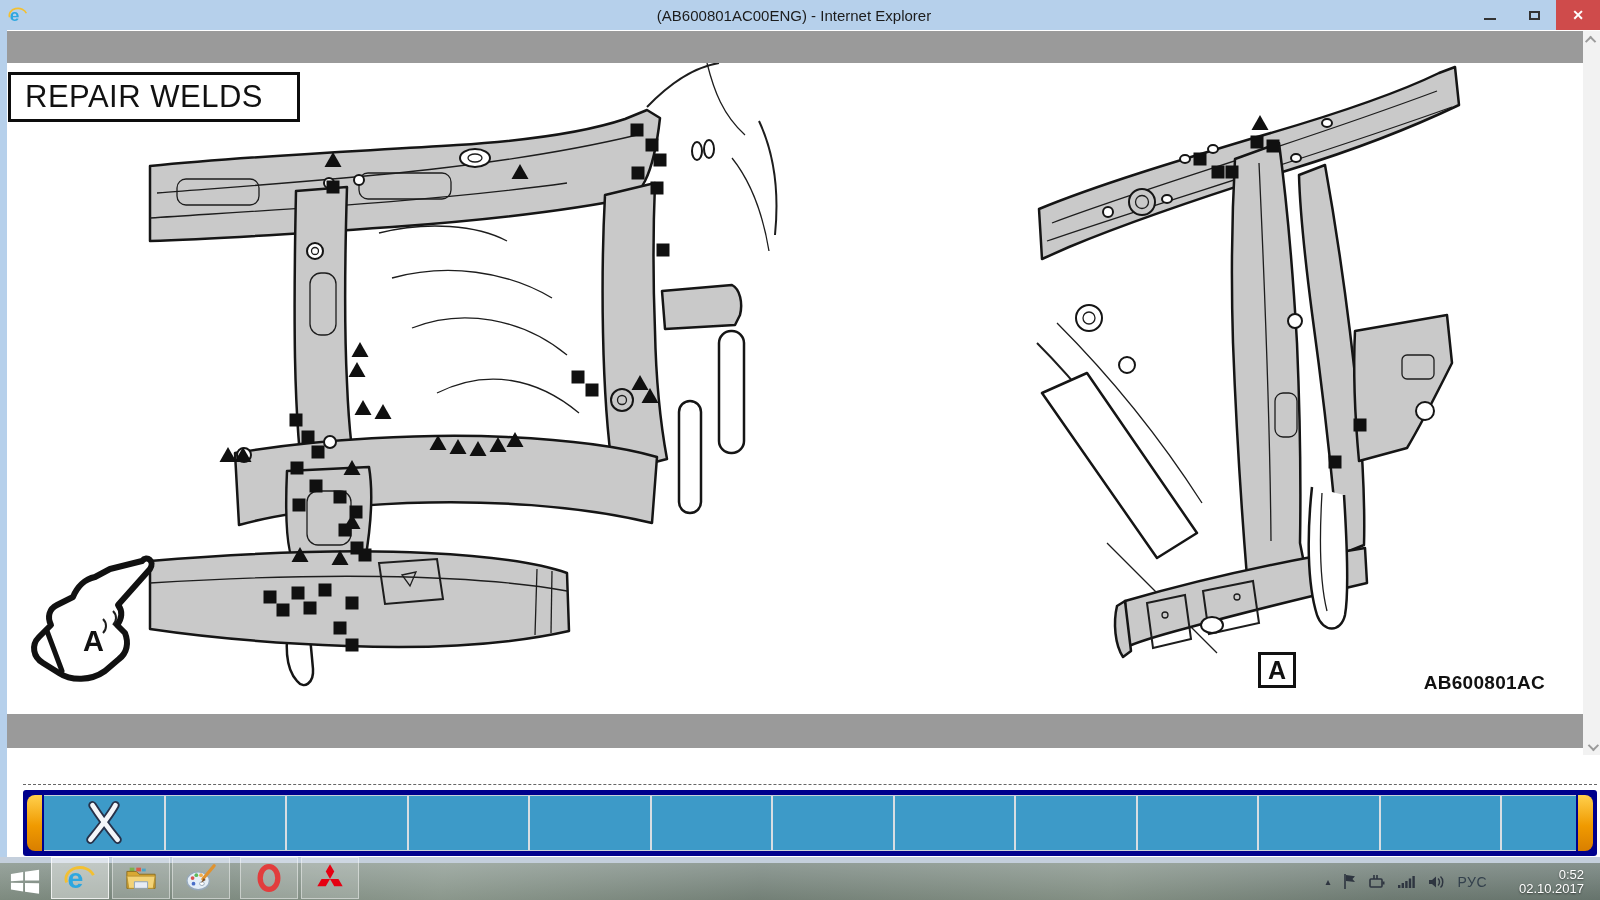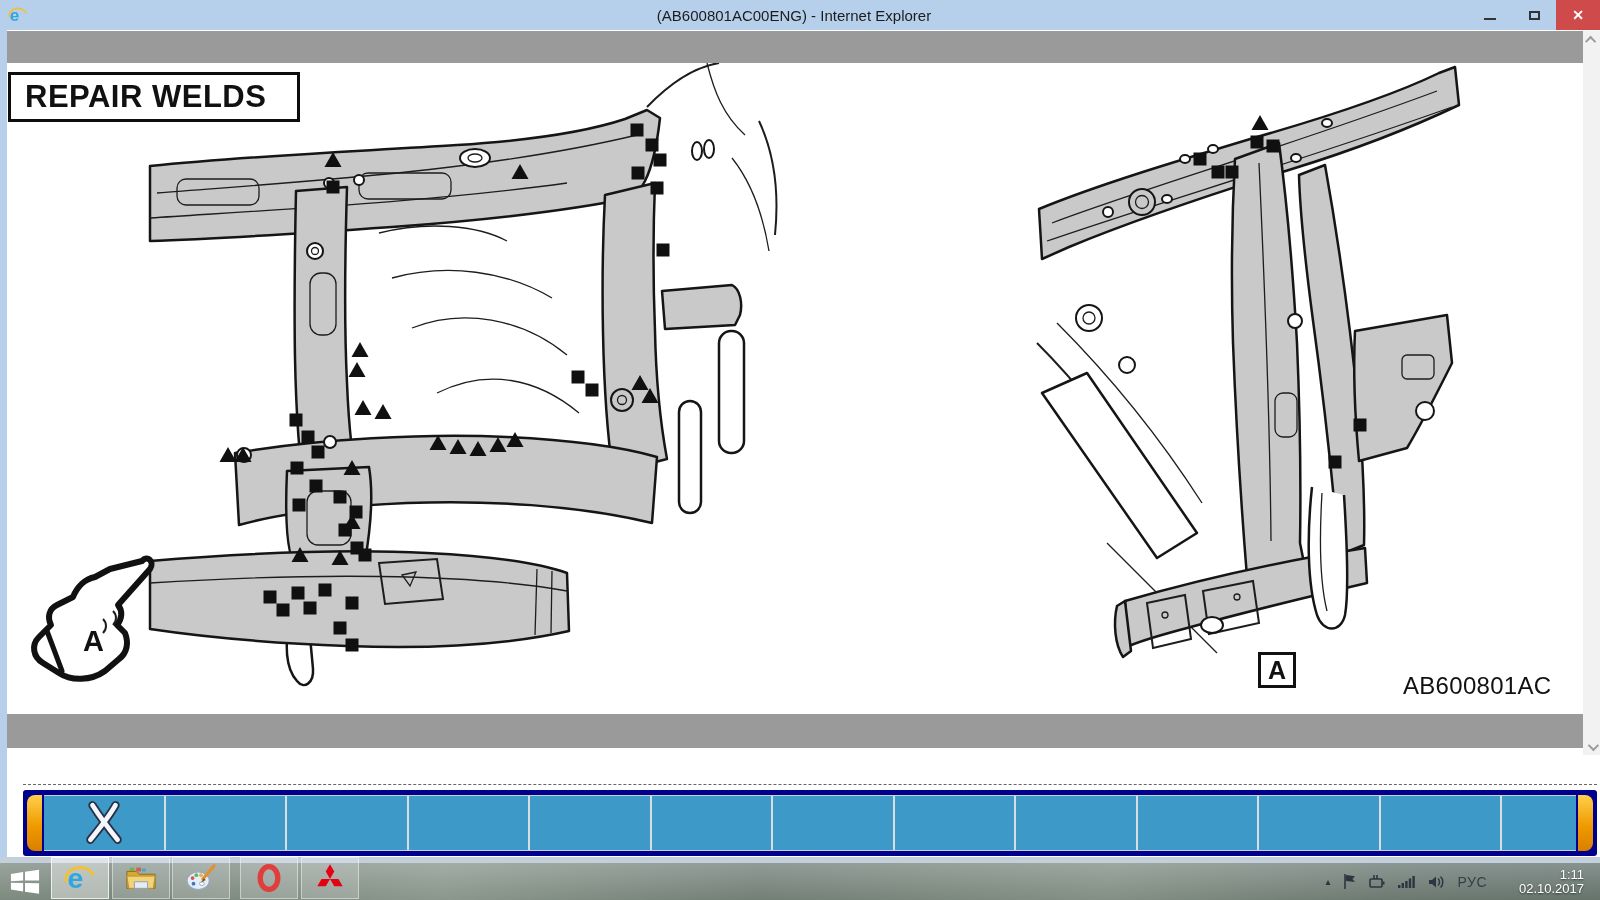--- a/index.html
+++ b/index.html
@@ -35,26 +35,26 @@
   .part{fill:#c9c9c9;stroke:#151515;stroke-width:2.5;stroke-linejoin:round;}
   .whitepart{fill:#ffffff;stroke:#151515;stroke-width:2.5;stroke-linejoin:round;}
   .thin{fill:none;stroke:#1d1d1d;stroke-width:1.3;}
   .thin2{fill:none;stroke:#1d1d1d;stroke-width:2;}
   .hole{fill:#ffffff;stroke:#151515;stroke-width:2;}
   .holedark{fill:#c9c9c9;stroke:#151515;stroke-width:2;}
   .weld{fill:#101010;stroke:none;}
   .handpath{fill:#ffffff;stroke:#111;stroke-width:6;stroke-linejoin:round;stroke-linecap:round;}
   .heading-box{position:absolute;left:1px;top:9px;width:292px;height:50px;border:3px solid #0d0d0d;
     background:#fff;display:flex;align-items:center;padding-left:14px;
-    font-size:31px;font-weight:bold;color:#111;letter-spacing:.5px;}
+    font-size:31px;font-weight:normal;color:#111;letter-spacing:.5px;}
   .a-box{position:absolute;left:1251px;top:589px;width:38px;height:36px;border:3px solid #111;
     background:#fff;display:flex;align-items:center;justify-content:center;
     font-size:25px;font-weight:bold;color:#111;}
   .fig-code{position:absolute;left:1396px;top:609px;width:142px;text-align:right;
-    font-size:24px;font-weight:normal;color:#111;letter-spacing:.3px;}
+    font-size:19px;font-weight:bold;color:#111;letter-spacing:.3px;}
   .hand-a{font:bold 29px "Liberation Sans",sans-serif;fill:#111;}
   
   .focus-line{position:absolute;left:16px;top:754px;width:1574px;border-top:1px dashed #666;}
   .weld-toolbar{position:absolute;left:16px;top:760px;width:1574px;height:66px;background:#00008c;
     border-radius:3px;padding:5px 4px;display:flex;align-items:stretch;}
   .cap{width:15px;background:linear-gradient(180deg,#ffd04d,#f09a00 55%,#d97f00);}
   .cap.left{border-radius:8px 0 0 8px;margin-right:2px;}
   .cap.right{border-radius:0 8px 8px 0;margin-left:2px;}
   .tb-cells{flex:1;display:flex;gap:2px;background:#d8dde2;border-top:1px solid #c9d0d6;border-bottom:1px solid #c9d0d6;}
   .tb-btn{flex:1 1 0;background:#3d9ac8;display:flex;align-items:center;justify-content:center;cursor:pointer;}
@@ -399,18 +399,18 @@
           </svg>
       </span>
       <span class="tray-ic">
         <svg width="16" height="14" viewBox="0 0 16 14">
             <path d="M1,5 H4 L8,1.5 V12.5 L4,9 H1 Z" fill="#2e3540"></path>
             <path d="M10,3.5 C12,5 12,9 10,10.5 M12.5,1.5 C15.5,4 15.5,10 12.5,12.5" stroke="#2e3540" stroke-width="1.5" fill="none"></path>
           </svg>
       </span>
       <span class="tray-lang">РУС</span>
       <div class="clock">
-        <div>1:11</div>
+        <div>0:52</div>
         <div>02.10.2017</div>
       </div>
     </div>
   </div>
 </div>
 
 </body></html>

